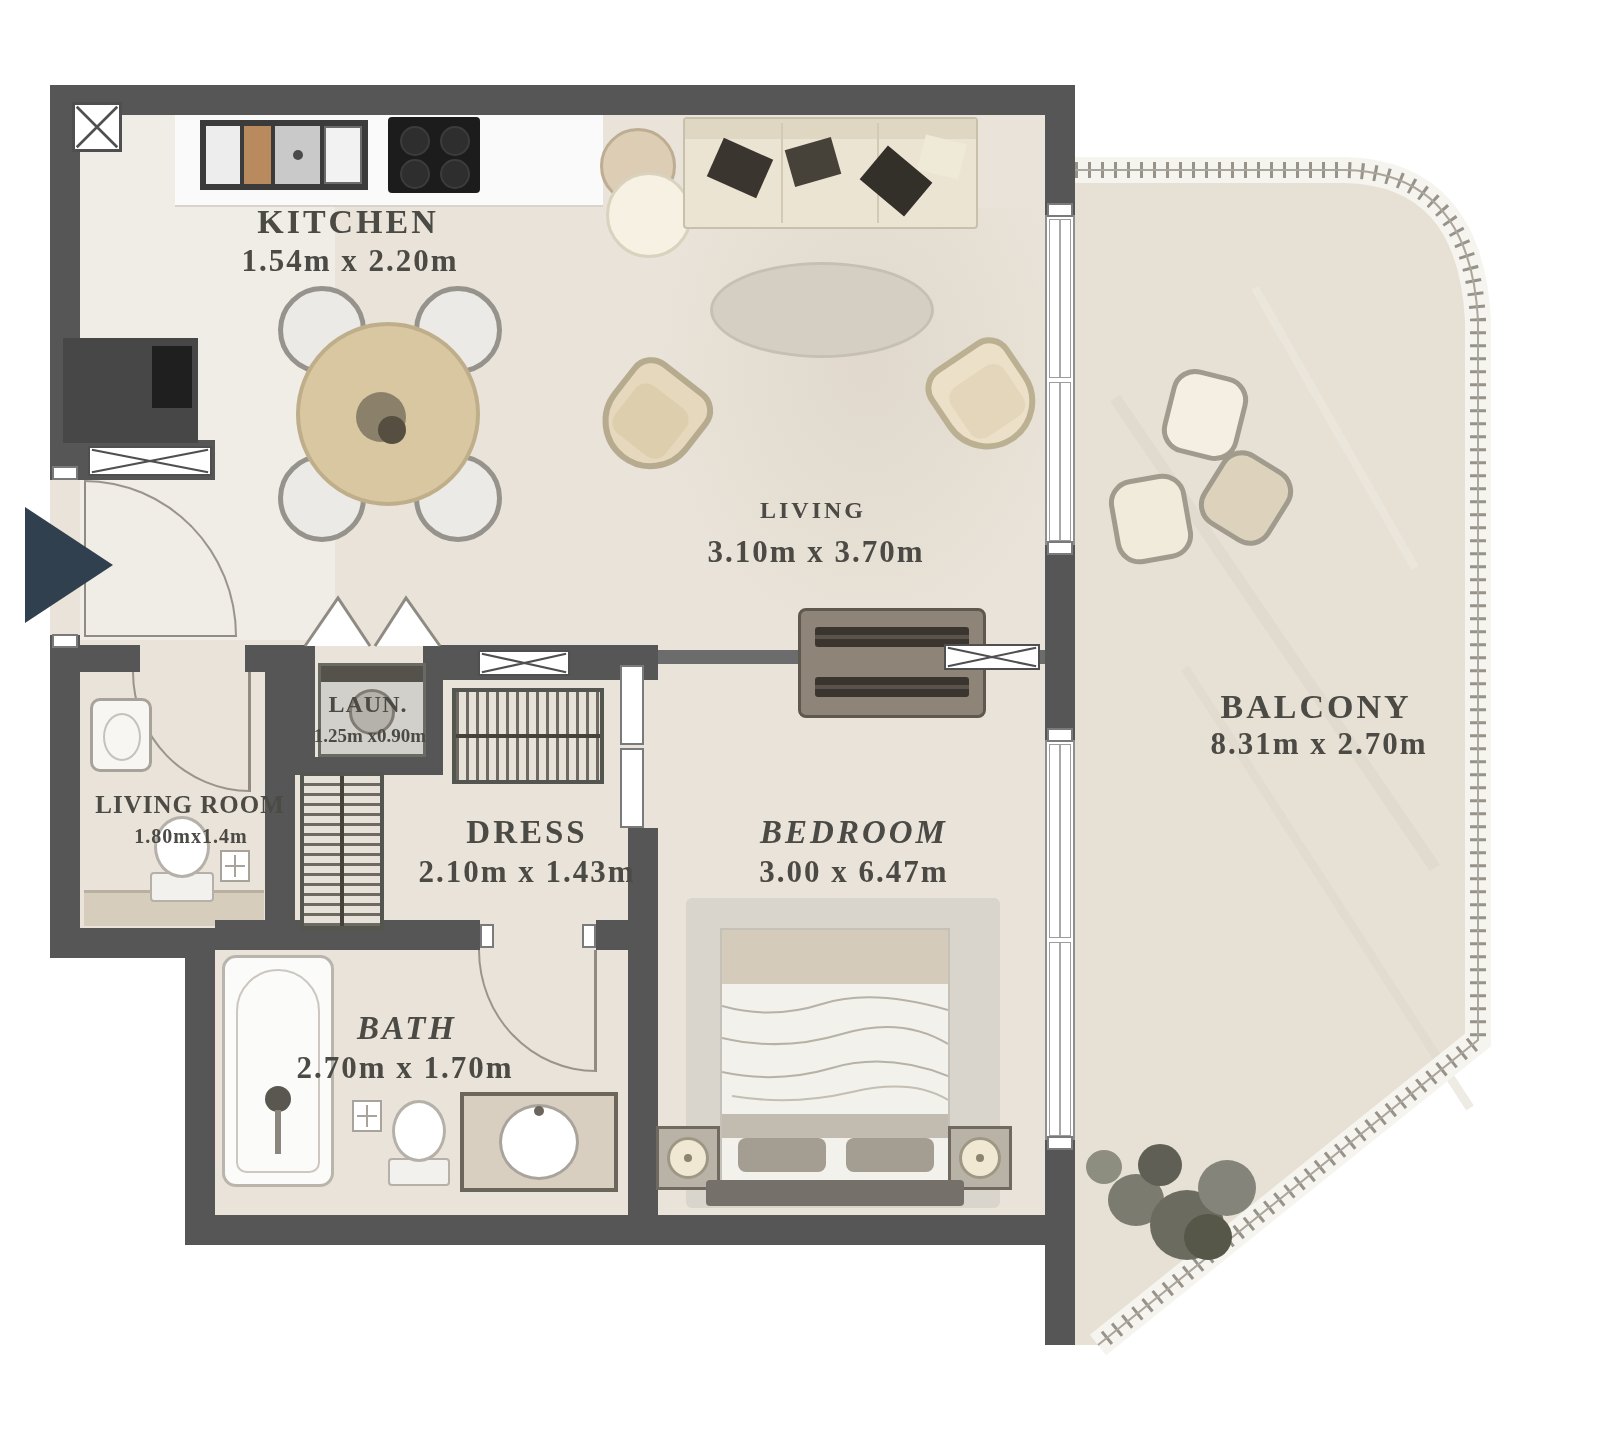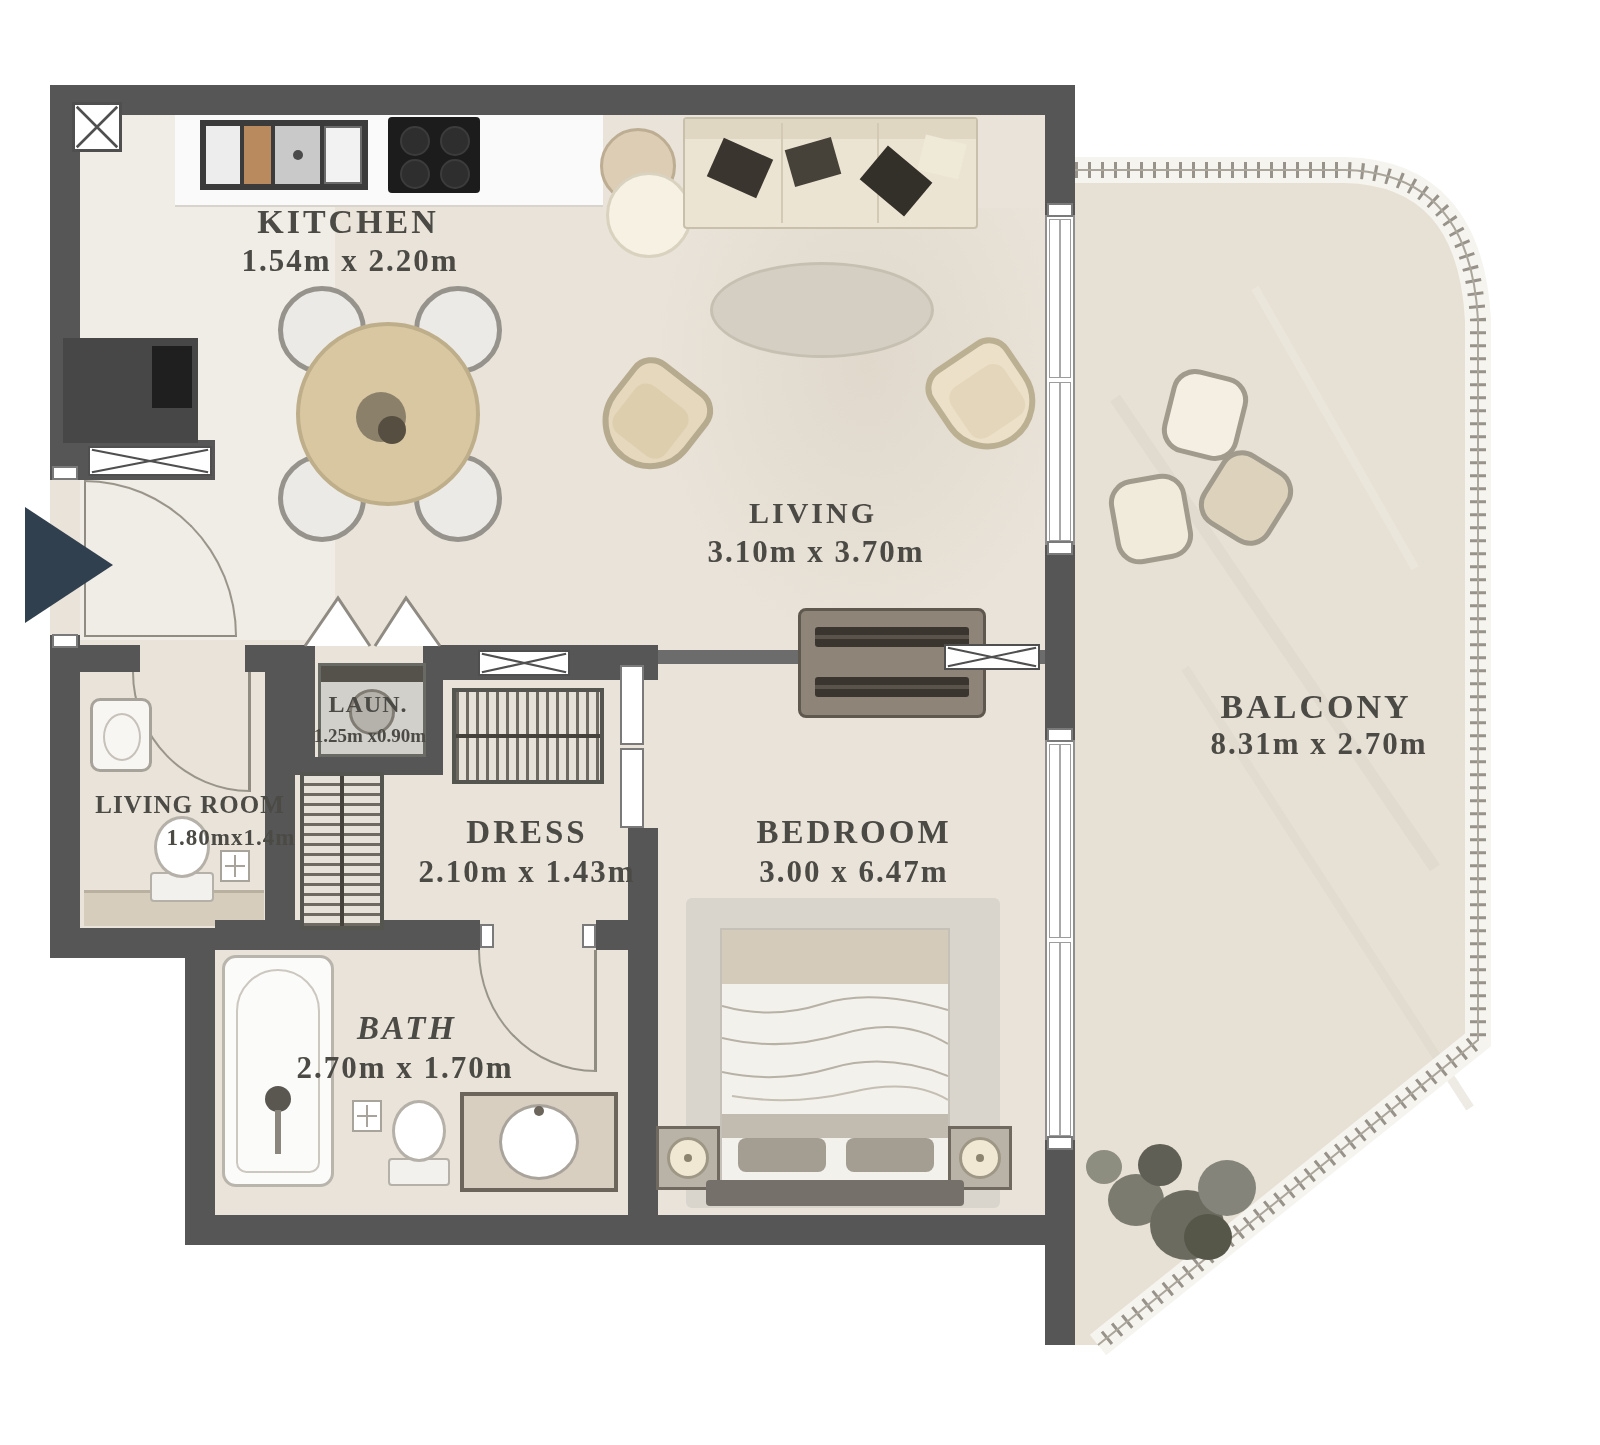--- a/index.html
+++ b/index.html
@@ -255,34 +255,34 @@
     <div style="position:absolute;left:50%;top:50%;width:8px;height:8px;margin:-4px;border-radius:50%;background:#8d8470;"></div>
   </div>
   <div class="furn" style="left:948px;top:1126px;width:64px;height:64px;background:#b9b3a7;border:3px solid #6f695f;z-index:5;">
     <div style="position:absolute;left:50%;top:50%;width:42px;height:42px;margin:-21px;border-radius:50%;background:#f0e8d2;border:3px solid #9f9785;box-sizing:border-box;"></div>
     <div style="position:absolute;left:50%;top:50%;width:8px;height:8px;margin:-4px;border-radius:50%;background:#8d8470;"></div>
   </div>
 
   <div class="rlabel" style="left:348px;top:205px;font-size:34px;letter-spacing:3px;">KITCHEN</div>
   <div class="rlabel" style="left:350px;top:245px;font-size:31px;letter-spacing:2px;">1.54m x 2.20m</div>
 
-  <div class="rlabel" style="left:813px;top:498px;font-size:30px;letter-spacing:3px;">LIVING</div>
+  <div class="rlabel" style="left:813px;top:498px;font-size:24px;letter-spacing:3px;">LIVING</div>
   <div class="rlabel" style="left:816px;top:536px;font-size:31px;letter-spacing:2px;">3.10m x 3.70m</div>
 
   <div class="rlabel" style="left:1316px;top:690px;font-size:34px;letter-spacing:3px;">BALCONY</div>
   <div class="rlabel" style="left:1319px;top:728px;font-size:31px;letter-spacing:2px;">8.31m x 2.70m</div>
 
   <div class="rlabel" style="left:190px;top:792px;font-size:25px;letter-spacing:1px;">LIVING ROOM</div>
-  <div class="rlabel" style="left:191px;top:826px;font-size:23px;letter-spacing:1px;margin-left:40px;">1.80mx1.4m</div>
+  <div class="rlabel" style="left:191px;top:826px;font-size:20px;letter-spacing:1px;">1.80mx1.4m</div>
 
   <div class="rlabel" style="left:368px;top:692px;font-size:24px;letter-spacing:1px;">LAUN.</div>
   <div class="rlabel" style="left:370px;top:726px;font-size:19px;letter-spacing:0px;">1.25m x0.90m</div>
 
   <div class="rlabel" style="left:527px;top:816px;font-size:33px;letter-spacing:3px;">DRESS</div>
   <div class="rlabel" style="left:527px;top:856px;font-size:31px;letter-spacing:2px;">2.10m x 1.43m</div>
 
-  <div class="rlabel" style="left:854px;top:816px;font-size:33px;letter-spacing:3px;">BEDROOM</div>
+  <div class="rlabel" style="left:854px;top:816px;font-size:33px;letter-spacing:3px;font-style:italic;">BEDROOM</div>
   <div class="rlabel" style="left:854px;top:856px;font-size:31px;letter-spacing:2px;">3.00 x 6.47m</div>
 
   <div class="rlabel" style="left:407px;top:1012px;font-size:33px;letter-spacing:3px;font-style:italic;">BATH</div>
   <div class="rlabel" style="left:405px;top:1052px;font-size:31px;letter-spacing:2px;">2.70m x 1.70m</div>
 
 </div>
 
 </body></html>

